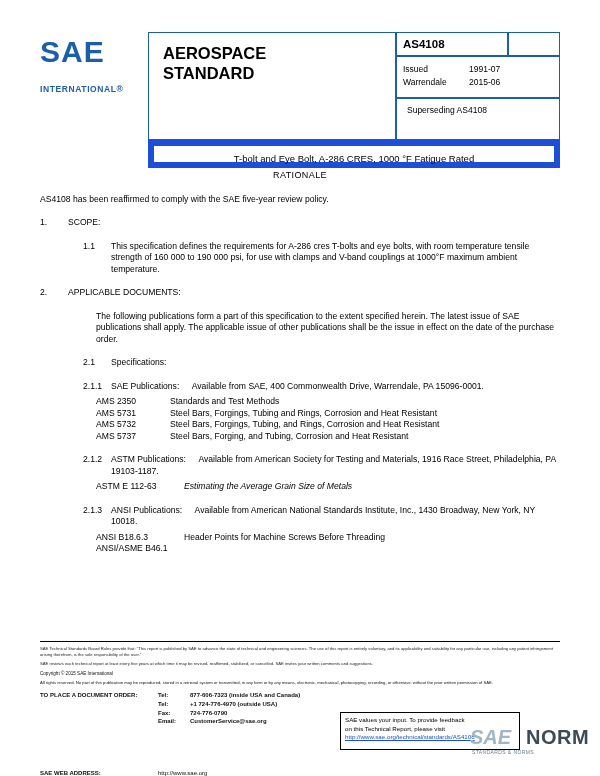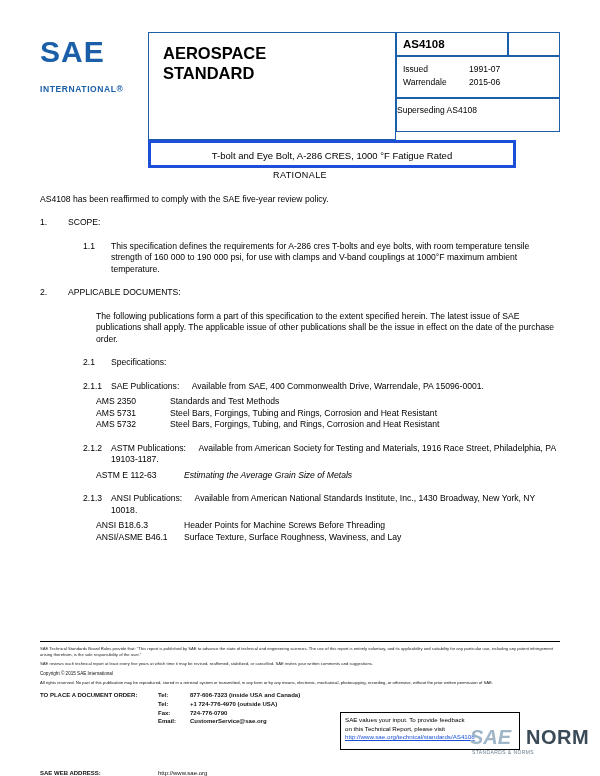--- a/index.html
+++ b/index.html
@@ -107,33 +107,33 @@
   }
   .hdr-dates-box .row .val {
     position: absolute;
     left: 66px;
     top: 0;
   }
   .hdr-super-box {
     position: absolute;
     left: 356px; top: 66px;
     width: 164px;
-    height: 34px;
+    height: 42px;
     border: 1px solid #1a5fa8;
     box-sizing: border-box;
-    padding: 6px 0 0 0;
+    padding: 6px 0 0 10px;
     font-size: 8.5px;
     color: #000;
   }
   .hdr-subject-box {
     position: absolute;
     left: 108px; top: 108px;
-    width: 368px;
+    width: 412px;
     height: 28px;
-    border: 3px solid #1d4ed8;
+    border: 6px solid #1d4ed8;
     box-sizing: border-box;
     font-size: 9.5px;
     color: #000;
     text-align: center;
     line-height: 26px;
   }
 
   
   .body {
     position: absolute;
@@ -373,20 +373,24 @@
           <span>Standards and Test Methods</span>
         </div>
         <div class="li">
           <span class="k">AMS 5731</span>
           <span>Steel Bars, Forgings, Tubing and Rings, Corrosion and Heat Resistant</span>
         </div>
         <div class="li">
           <span class="k">AMS 5732</span>
           <span>Steel Bars, Forgings, Tubing, and Rings, Corrosion and Heat Resistant</span>
         </div>
+        <div class="li">
+          <span class="k">AMS 5737</span>
+          <span>Steel Bars, Forging, and Tubing, Corrosion and Heat Resistant</span>
+        </div>
       </div>
 
       <div class="p ind-2 tight">
         <span class="num">2.1.2</span>
         <span>ASTM Publications:</span>
         <span style="padding-left:10px;">Available from American Society for Testing and Materials, 1916 Race Street, Philadelphia, PA 19103-1187.</span>
       </div>
 
       <div class="listblk">
         <div class="li">
@@ -401,21 +405,20 @@
         <span style="padding-left:10px;">Available from American National Standards Institute, Inc., 1430 Broadway, New York, NY 10018.</span>
       </div>
 
       <div class="listblk">
         <div class="li">
           <span class="k">ANSI B18.6.3</span>
           <span style="padding-left:14px;">Header Points for Machine Screws Before Threading</span>
         </div>
         <div class="li">
           <span class="k">ANSI/ASME B46.1</span>
-          <span style="padding-left:14px;">Surface Texture, Surface Roughness, Waviness, and Lay</span>
         </div>
       </div>
 
     </div>
 
     <div class="footer-rule"></div>
 
     <div class="footer">
       <div class="fine">SAE Technical Standards Board Rules provide that: "This report is published by SAE to advance the state of technical and engineering sciences. The use of this report is entirely voluntary, and its applicability and suitability for any particular use, including any patent infringement arising therefrom, is the sole responsibility of the user."</div>
       <div class="fine2">SAE reviews each technical report at least every five years at which time it may be revised, reaffirmed, stabilized, or cancelled. SAE invites your written comments and suggestions.</div>

